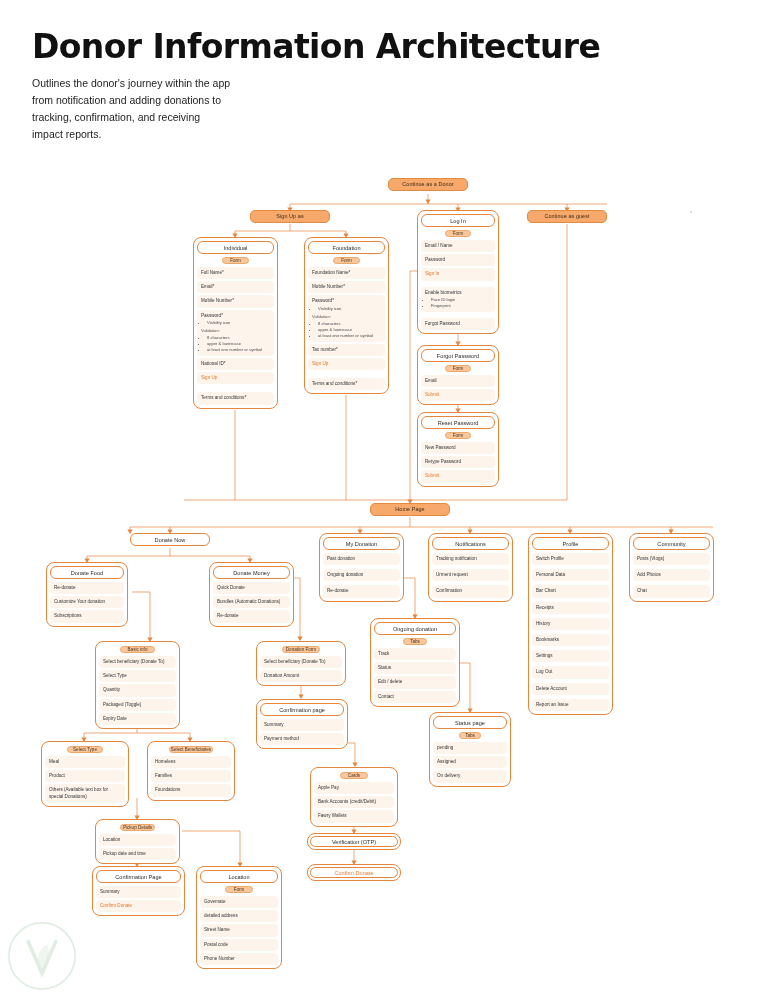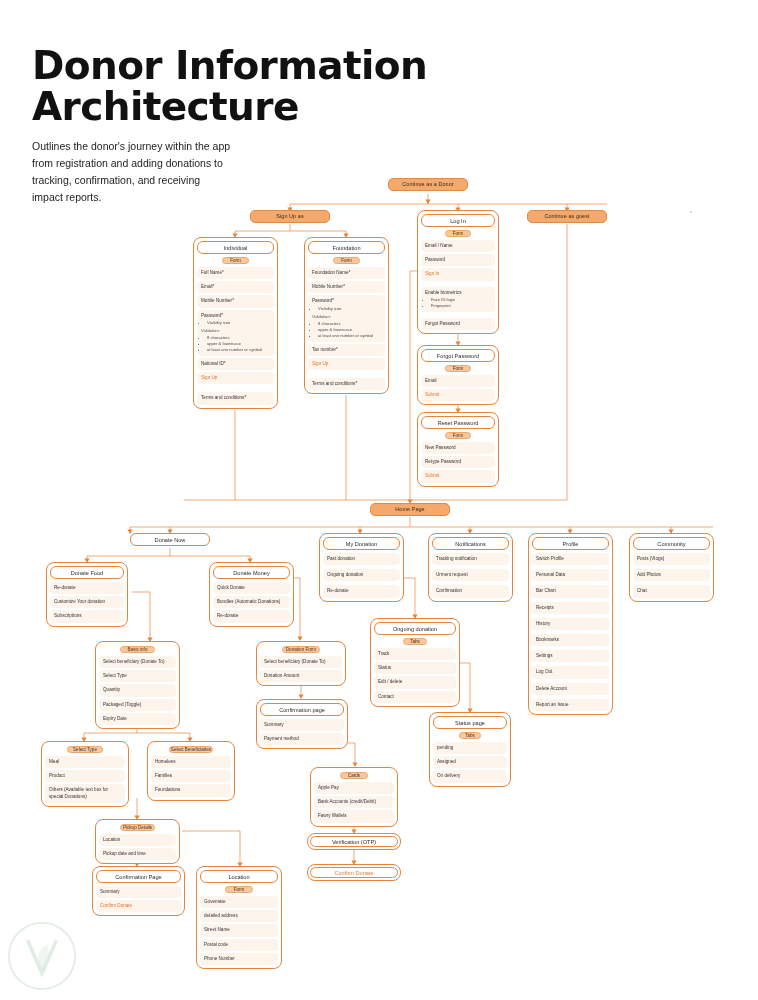--- a/index.html
+++ b/index.html
@@ -9,22 +9,22 @@
     background:#ffffff;
     font-family:"Liberation Sans", sans-serif;
     color:#2b2b2b;
     position:relative;
     overflow:hidden;
   }
 
   
   #header { position:absolute; left:32px; top:30px; width:620px; }
   #title {
-    font-size:39px; font-weight:bold; letter-spacing:-0.6px;
-    color:#111111; line-height:1.05; margin:16px 0 10px 0;
+    font-size:33px; font-weight:bold; letter-spacing:-0.6px;
+    color:#111111; line-height:1.05; margin:0 0 10px 0;
     font-family:"DejaVu Sans", sans-serif;
   }
   #subtitle {
     font-size:10.5px; line-height:1.62; color:#1d1d1d; max-width:240px;
     white-space:pre-line;
   }
 
   
   #canvas { position:absolute; left:0; top:0; width:758px; height:1000px; }
   #wires { position:absolute; left:0; top:0; width:758px; height:1000px; pointer-events:none; }
@@ -96,21 +96,21 @@
 
   .wm { position:absolute; left:6px; bottom:8px; width:72px; height:72px; opacity:.30; }
   .dot { position:absolute; width:2px; height:2px; border-radius:50%; background:#cfcfcf; }
 </style>
 </head>
 <body>
 
 <div id="header">
   <div id="title">Donor Information Architecture</div>
   <div id="subtitle">Outlines the donor's journey within the app
-from registration and adding donations to
+from notification and adding donations to
 tracking, confirmation, and receiving
 impact reports.</div>
 </div>
 
 <div id="canvas">
 
   <svg id="wires" viewBox="0 0 758 1000">
     <g fill="none" stroke="#E6853C" stroke-width="0.7">
 
       <path d="M428 194 V204"></path>

